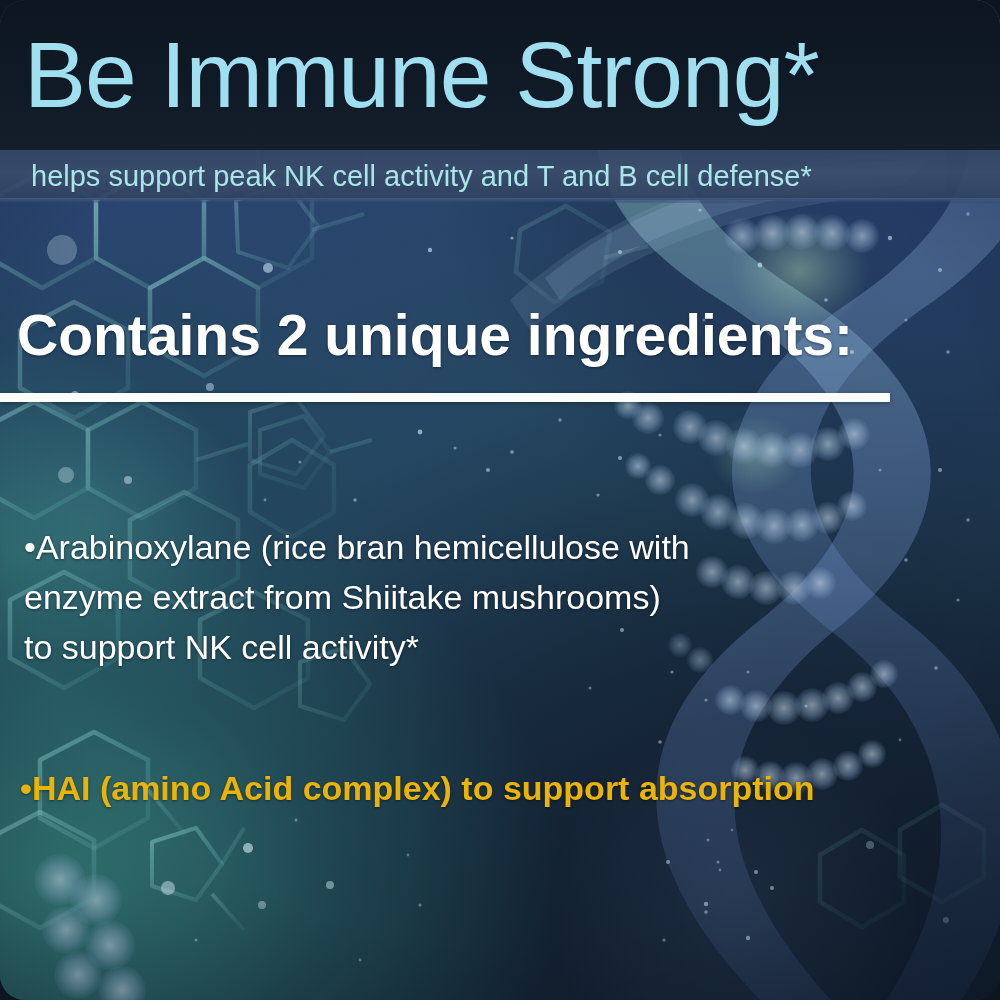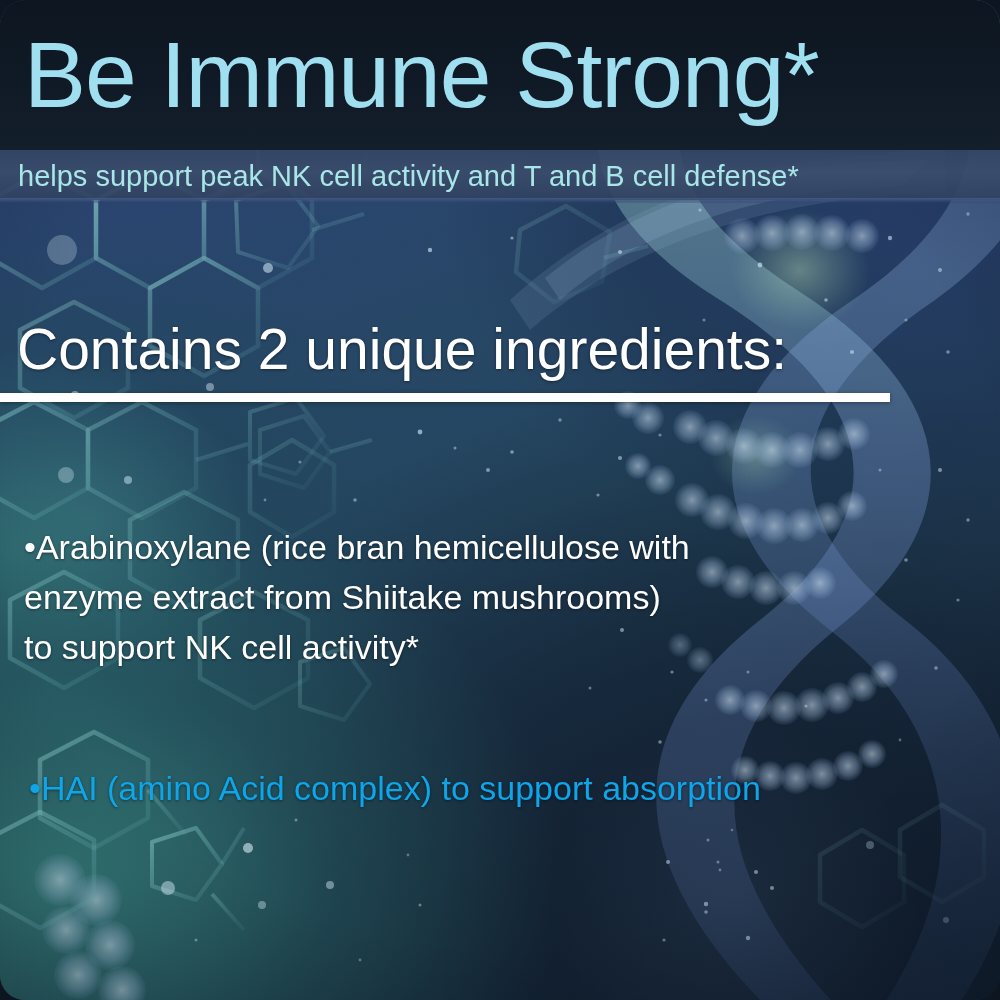--- a/index.html
+++ b/index.html
@@ -77,36 +77,36 @@
     top: 20px;
     font-size: 93px;
     line-height: 110px;
     letter-spacing: -1px;
     color: #9fdff0;
     font-weight: 400;
     white-space: nowrap;
   }
   .subtitle {
     position: absolute;
-    left: 18px;
+    left: 31px;
     top: 159px;
     font-size: 29px;
     line-height: 34px;
     color: #a9e6e8;
     font-weight: 400;
     white-space: nowrap;
   }
   .section-heading {
     position: absolute;
     left: 17px;
-    top: 315px;
+    top: 301px;
     font-size: 57px;
     line-height: 68px;
     color: #ffffff;
-    font-weight: 400;
+    font-weight: 700;
     white-space: nowrap;
     text-shadow: 0 1px 3px rgba(0,0,0,0.45);
   }
   .heading-rule {
     position: absolute;
     left: 0px;
     top: 393px;
     width: 890px;
     height: 9px;
     background: #ffffff;
@@ -121,26 +121,26 @@
   .bullet {
     color: #ffffff;
     font-size: 34px;
     line-height: 50px;
     font-weight: 400;
     text-shadow: 0 1px 3px rgba(0,0,0,0.45);
     white-space: pre-line;
   }
   .bullet-2 {
     position: absolute;
-    left: 29px;
+    left: 20px;
     top: 764px;
-    color: #0ea5e9;
+    color: #eab308;
     font-size: 34px;
     line-height: 48px;
-    font-weight: 400;
+    font-weight: 700;
     text-shadow: 0 1px 3px rgba(0,0,0,0.45);
     white-space: nowrap;
   }
 
   svg.deco { position: absolute; inset: 0; width: 1000px; height: 1000px; }
 </style>
 </head>
 <body>
 
 <div id="poster">

